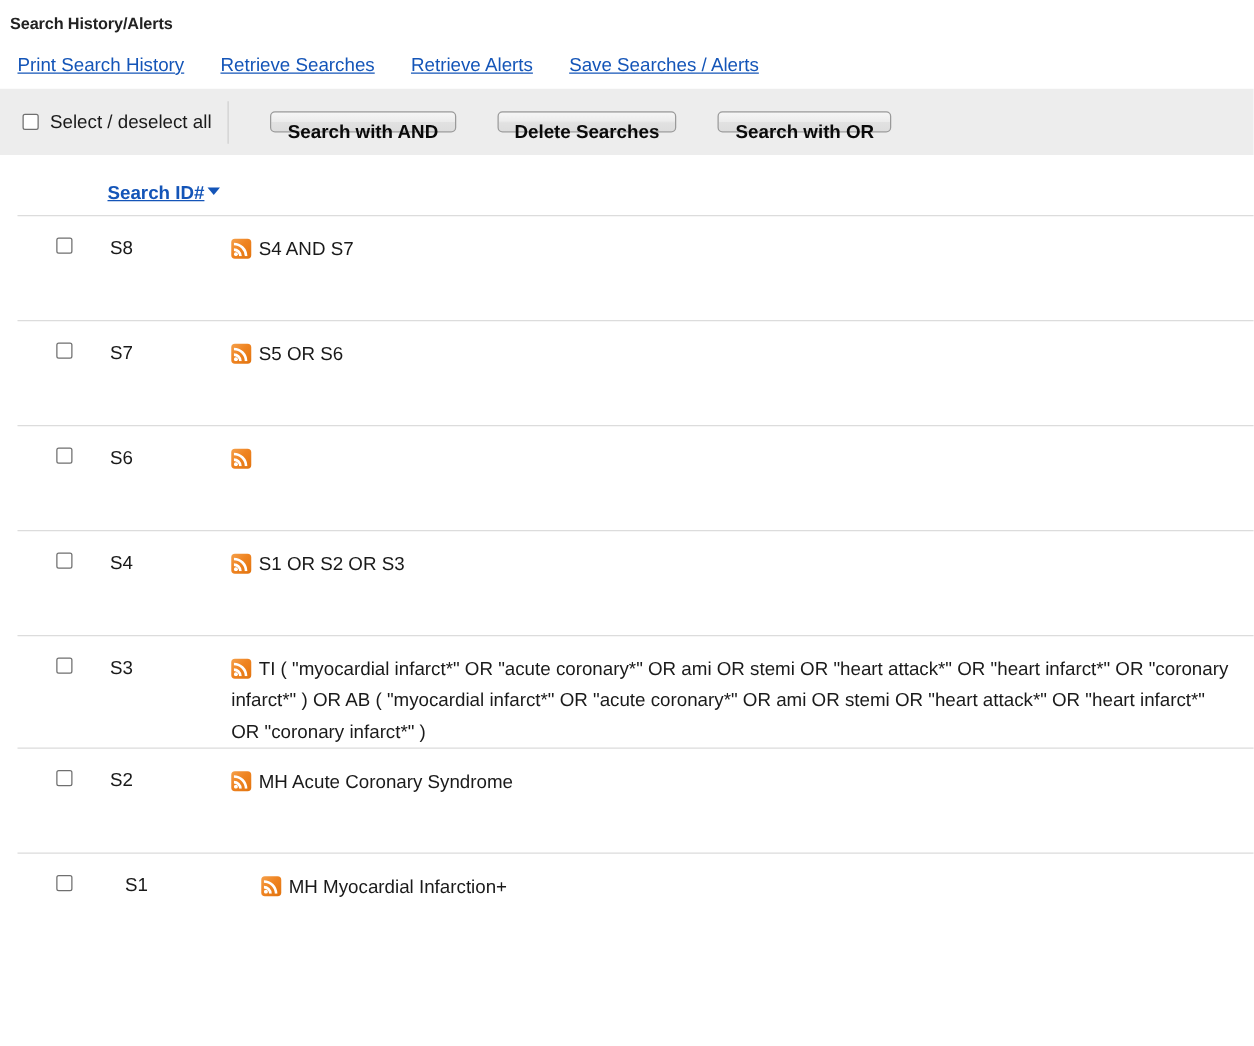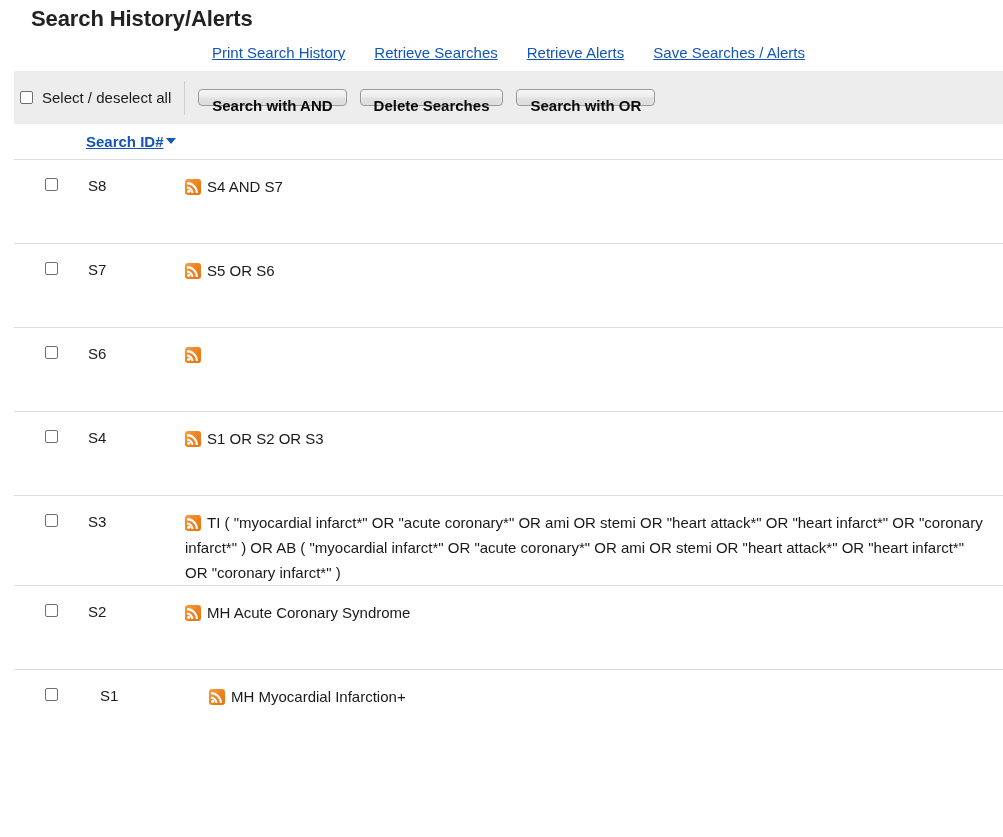--- a/index.html
+++ b/index.html
@@ -11,53 +11,53 @@
   body {
     width: 1003px;
     height: 837px;
     font-family: "Liberation Sans", sans-serif;
     color: #1a1a1a;
     overflow: hidden;
   }
 
   
   .page-title {
-    font-size: 22px;
+    font-size: 13px;
     font-weight: bold;
     color: #222222;
-    padding: 8px 0 0 31px;
+    padding: 8px 0 0 8px;
     letter-spacing: -0.1px;
     line-height: 22px;
   }
 
   
   .action-links {
     padding: 14px 0 0 14px;
     height: 32px;
     white-space: nowrap;
-    text-align: center;
   }
   .action-links a {
     font-size: 15px;
     color: #1455b8;
     text-decoration: underline;
     margin-right: 29px;
     line-height: 18px;
   }
   .action-links a:last-child { margin-right: 0; }
 
   
   .toolbar {
-    margin-left: 14px;
+    margin-left: 0;
     margin-top: 9px;
     height: 53px;
     background: #ededed;
     display: flex;
     align-items: center;
-    padding-left: 6px;
+    padding-left: 18px;
+    gap: 20px;
   }
   .select-all-group {
     display: flex;
     align-items: center;
     height: 34px;
     padding-right: 13px;
     border-right: 1px solid #cfcfcf;
   }
   .chk {
     width: 13px;
@@ -87,21 +87,21 @@
     margin-left: 13px;
     cursor: pointer;
     line-height: 31px;
     white-space: nowrap;
     text-align: right;
   }
 
   
   .results {
     margin-left: 14px;
-    margin-top: 0;
+    margin-top: 13px;
   }
   .col-head {
     height: 36px;
     display: flex;
     align-items: center;
     border-bottom: 1px solid #dcdcdc;
   }
   .c-check { width: 58px; flex: none; }
   .c-id    { width: 113px; flex: none; }
   .c-terms { flex: 1 1 auto; min-width: 0; }

